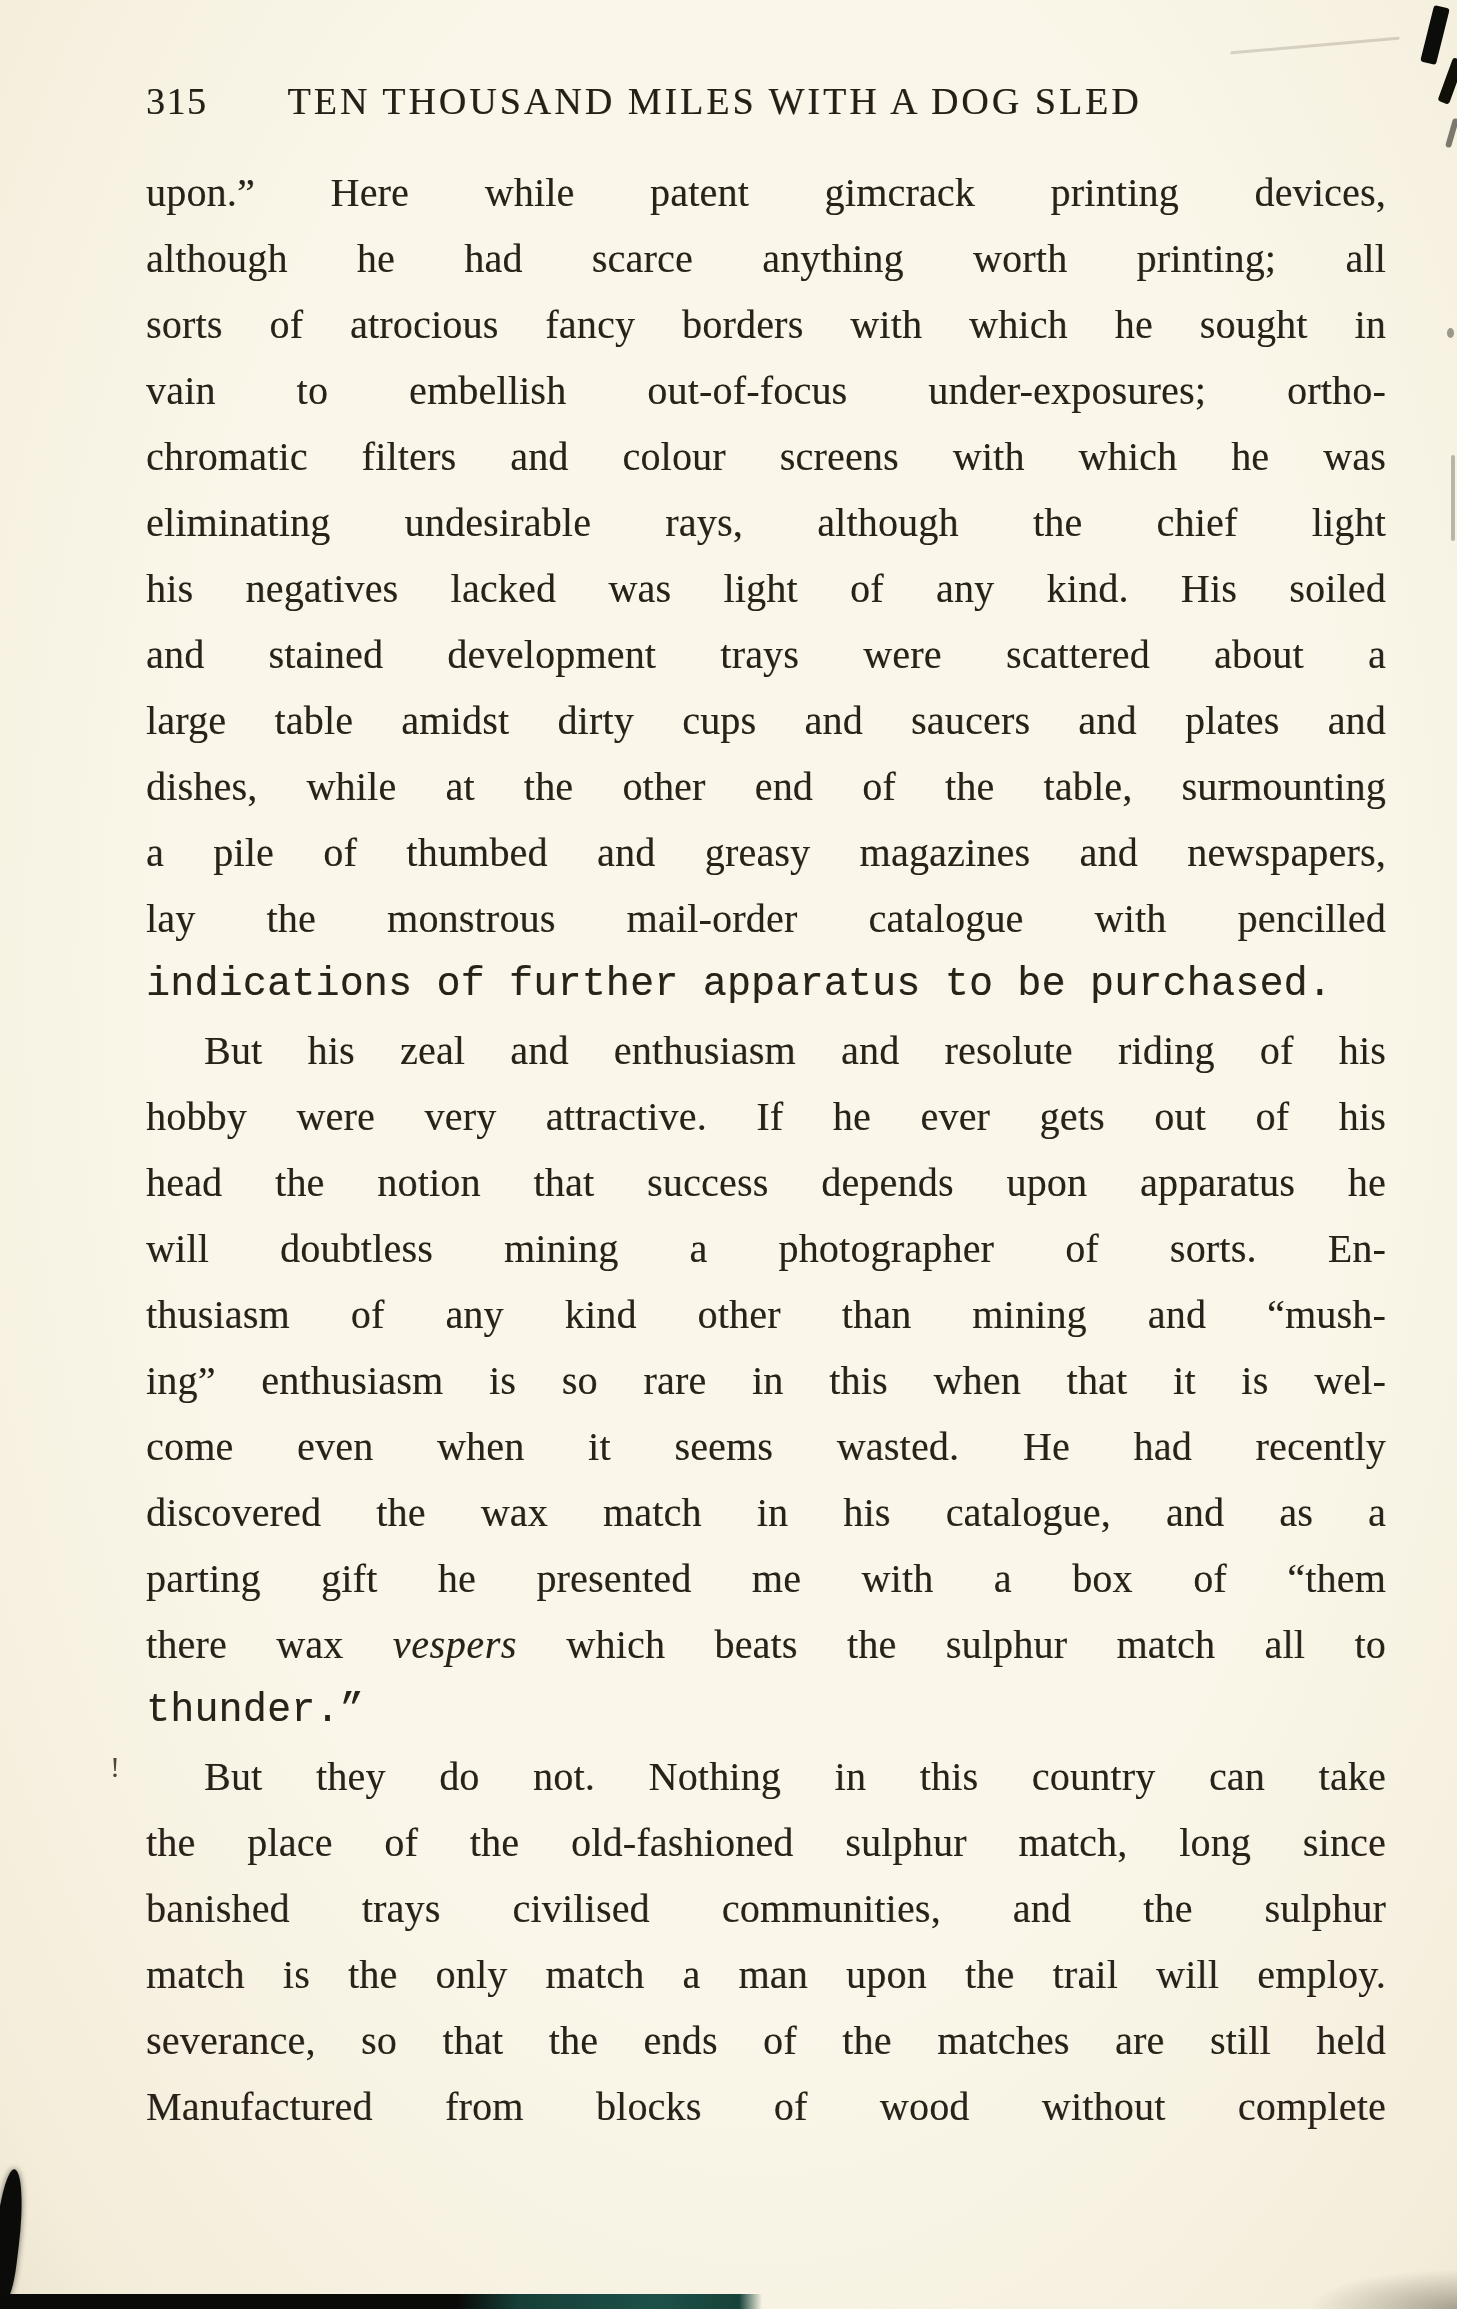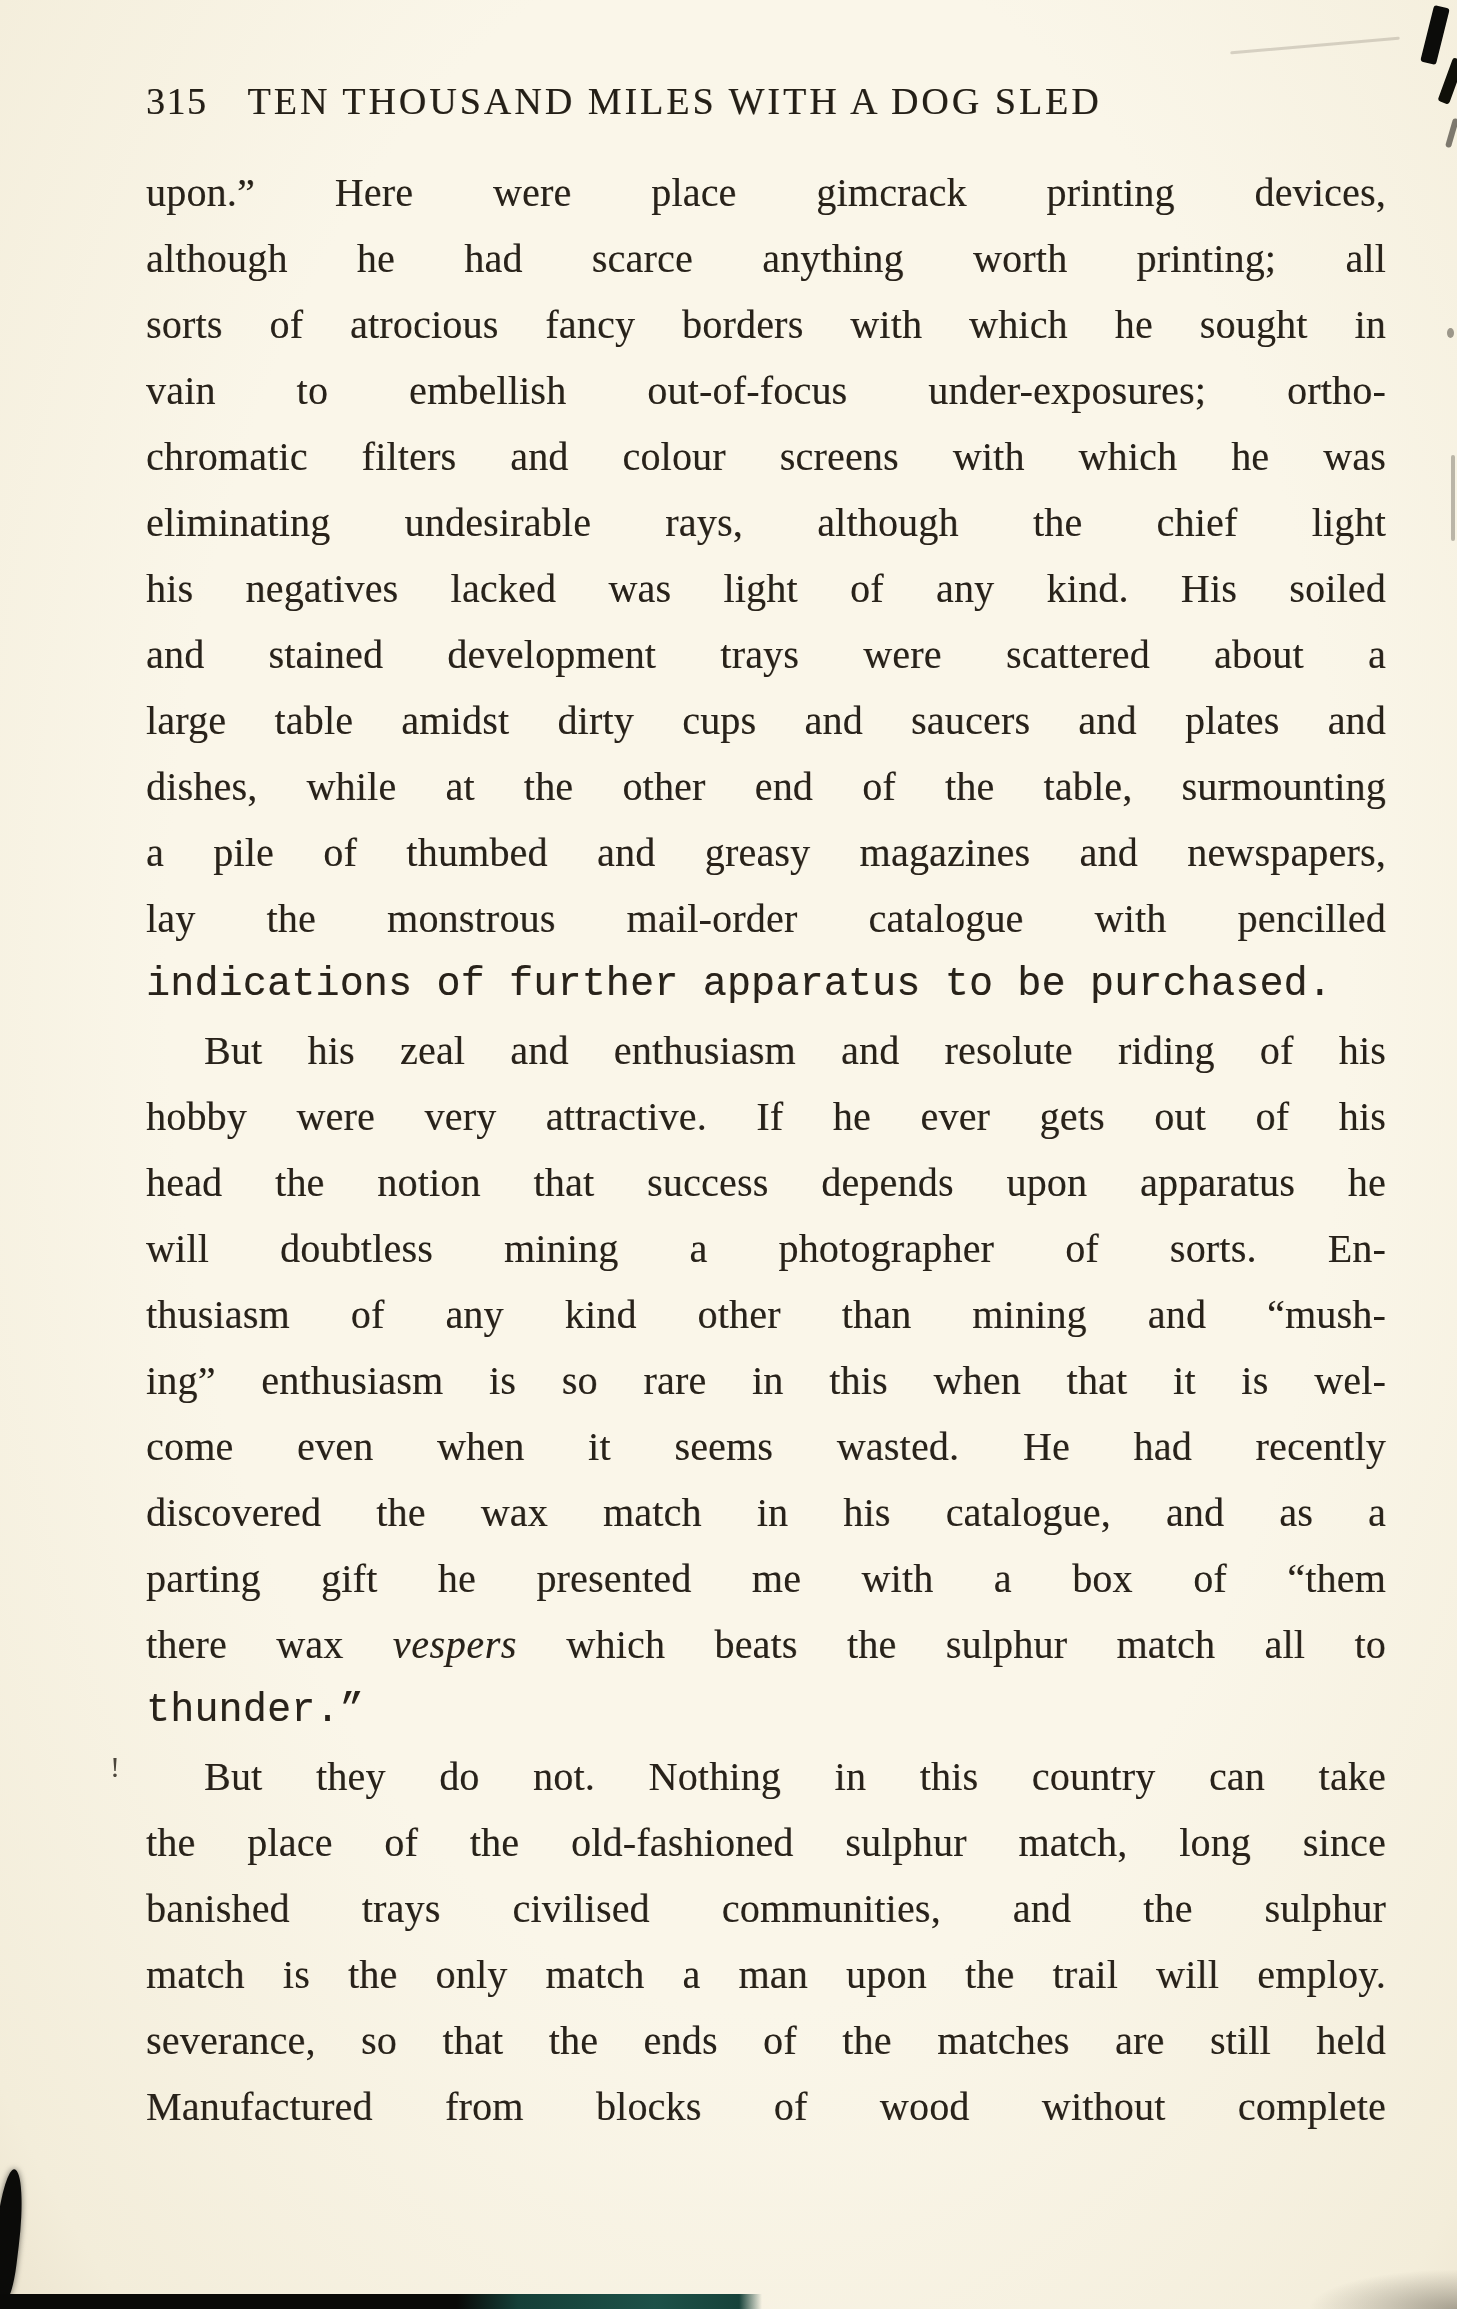--- a/index.html
+++ b/index.html
@@ -25,21 +25,21 @@
     font-size: 38px;
     line-height: 50px;
     color: #241f17;
     text-shadow: 0.4px 0.4px 0 rgba(36,31,23,0.45);
     margin-bottom: 34px;
   }
   .page-number {
     letter-spacing: 1.5px;
   }
   .header-title {
-    margin-left: 40px;
+    margin-left: 80px;
     letter-spacing: 3px;
     white-space: nowrap;
   }
   .body-text {
     font-size: 40px;
     line-height: 66px;
     letter-spacing: 0.2px;
     text-shadow: 0.4px 0.4px 0 rgba(40,34,26,0.38);
   }
   .line {
@@ -105,21 +105,21 @@
 </style>
 </head>
 <body>
 
 <div class="page-inner">
   <div class="header">
     <span class="page-number">315</span>
     <span class="header-title">TEN THOUSAND MILES WITH A DOG SLED</span>
   </div>
   <div class="body-text">
-      <div class="line">upon.” Here were place gimcrack printing devices,</div>
+      <div class="line">upon.” Here while patent gimcrack printing devices,</div>
       <div class="line">although he had scarce anything worth printing; all</div>
       <div class="line">sorts of atrocious fancy borders with which he sought in</div>
       <div class="line">vain to embellish out-of-focus under-exposures; ortho-</div>
       <div class="line">chromatic filters and colour screens with which he was</div>
       <div class="line">eliminating undesirable rays, although the chief light</div>
       <div class="line">his negatives lacked was light of any kind. His soiled</div>
       <div class="line">and stained development trays were scattered about a</div>
       <div class="line">large table amidst dirty cups and saucers and plates and</div>
       <div class="line">dishes, while at the other end of the table, surmounting</div>
       <div class="line">a pile of thumbed and greasy magazines and newspapers,</div>

